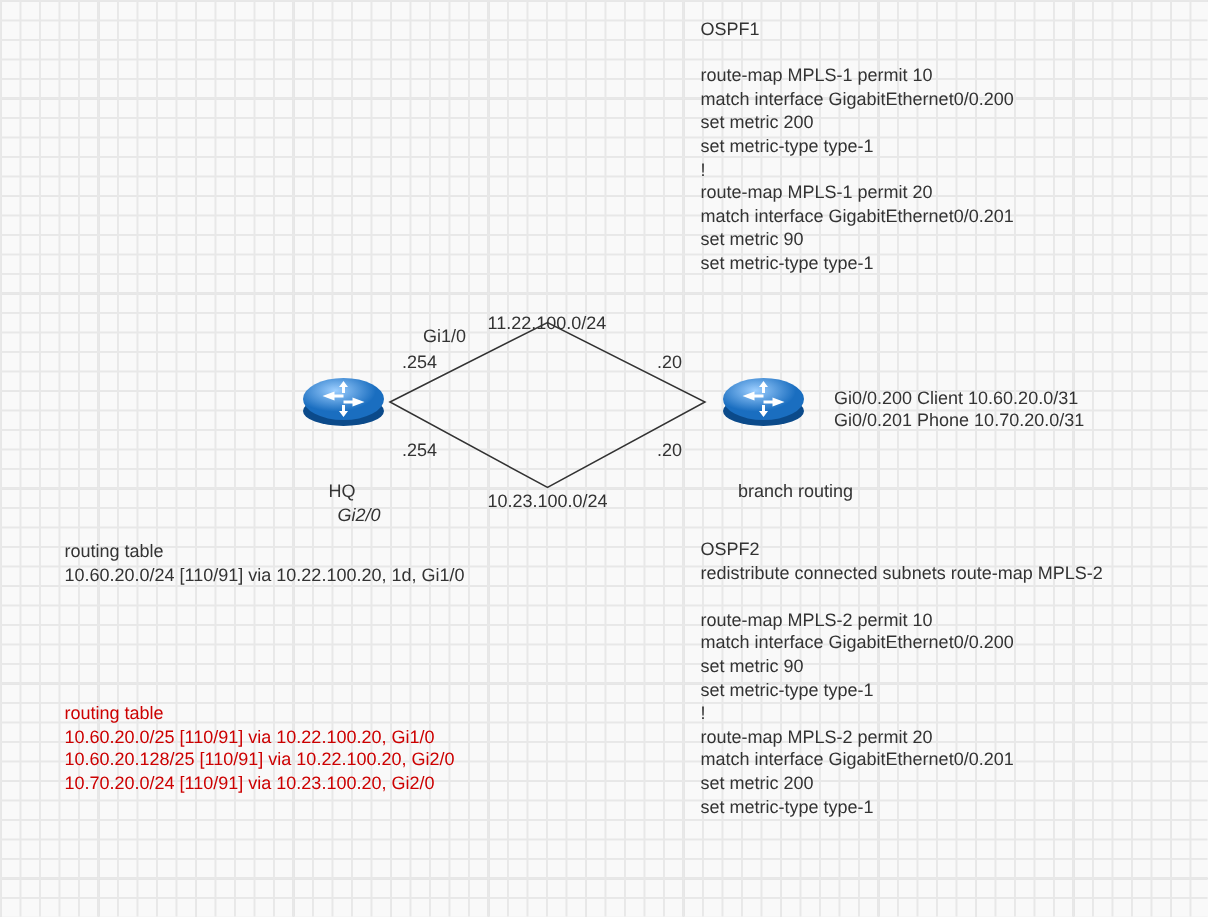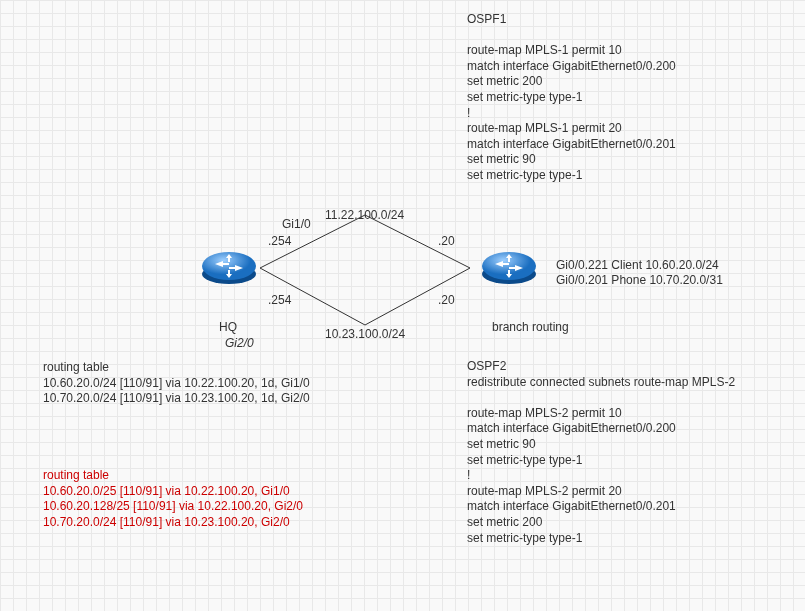--- a/index.html
+++ b/index.html
@@ -79,27 +79,26 @@
 <div class="label" style="left:234px; top:217px;margin-left:48px;">Gi1/0</div>
 <div class="label" style="left:225px; top:336px;font-style:italic;">Gi2/0</div>
 <div class="label" style="left:268px; top:234px;">.254</div>
 <div class="label" style="left:268px; top:293px;">.254</div>
 <div class="label" style="left:438px; top:234px;">.20</div>
 <div class="label" style="left:438px; top:293px;">.20</div>
 <div class="label" style="left:325px; top:208px;">11.22.100.0/24</div>
 <div class="label" style="left:325px; top:327px;">10.23.100.0/24</div>
 <div class="label" style="left:219px; top:320px;">HQ</div>
 <div class="label" style="left:492px; top:320px;">branch routing</div>
-<div class="label" style="left:556px; top:258px;">Gi0/0.221 Client 10.60.20.0/24</div>
+<div class="label" style="left:556px; top:258px;">Gi0/0.200 Client 10.60.20.0/31</div>
 <div class="label" style="left:556px; top:273px;">Gi0/0.201 Phone 10.70.20.0/31</div>
 
 <div class="config-block routing-black" style="left:43px; top:360px;">
   <div>routing table</div>
   <div>10.60.20.0/24 [110/91] via 10.22.100.20, 1d, Gi1/0</div>
-  <div>10.70.20.0/24 [110/91] via 10.23.100.20, 1d, Gi2/0</div>
 </div>
 
 <div class="config-block routing-red" style="left:43px; top:468px;">
   <div>routing table</div>
   <div>10.60.20.0/25 [110/91] via 10.22.100.20, Gi1/0</div>
   <div>10.60.20.128/25 [110/91] via 10.22.100.20, Gi2/0</div>
   <div>10.70.20.0/24 [110/91] via 10.23.100.20, Gi2/0</div>
 </div>
 
 <div class="config-block" style="left:467px; top:359px;">

